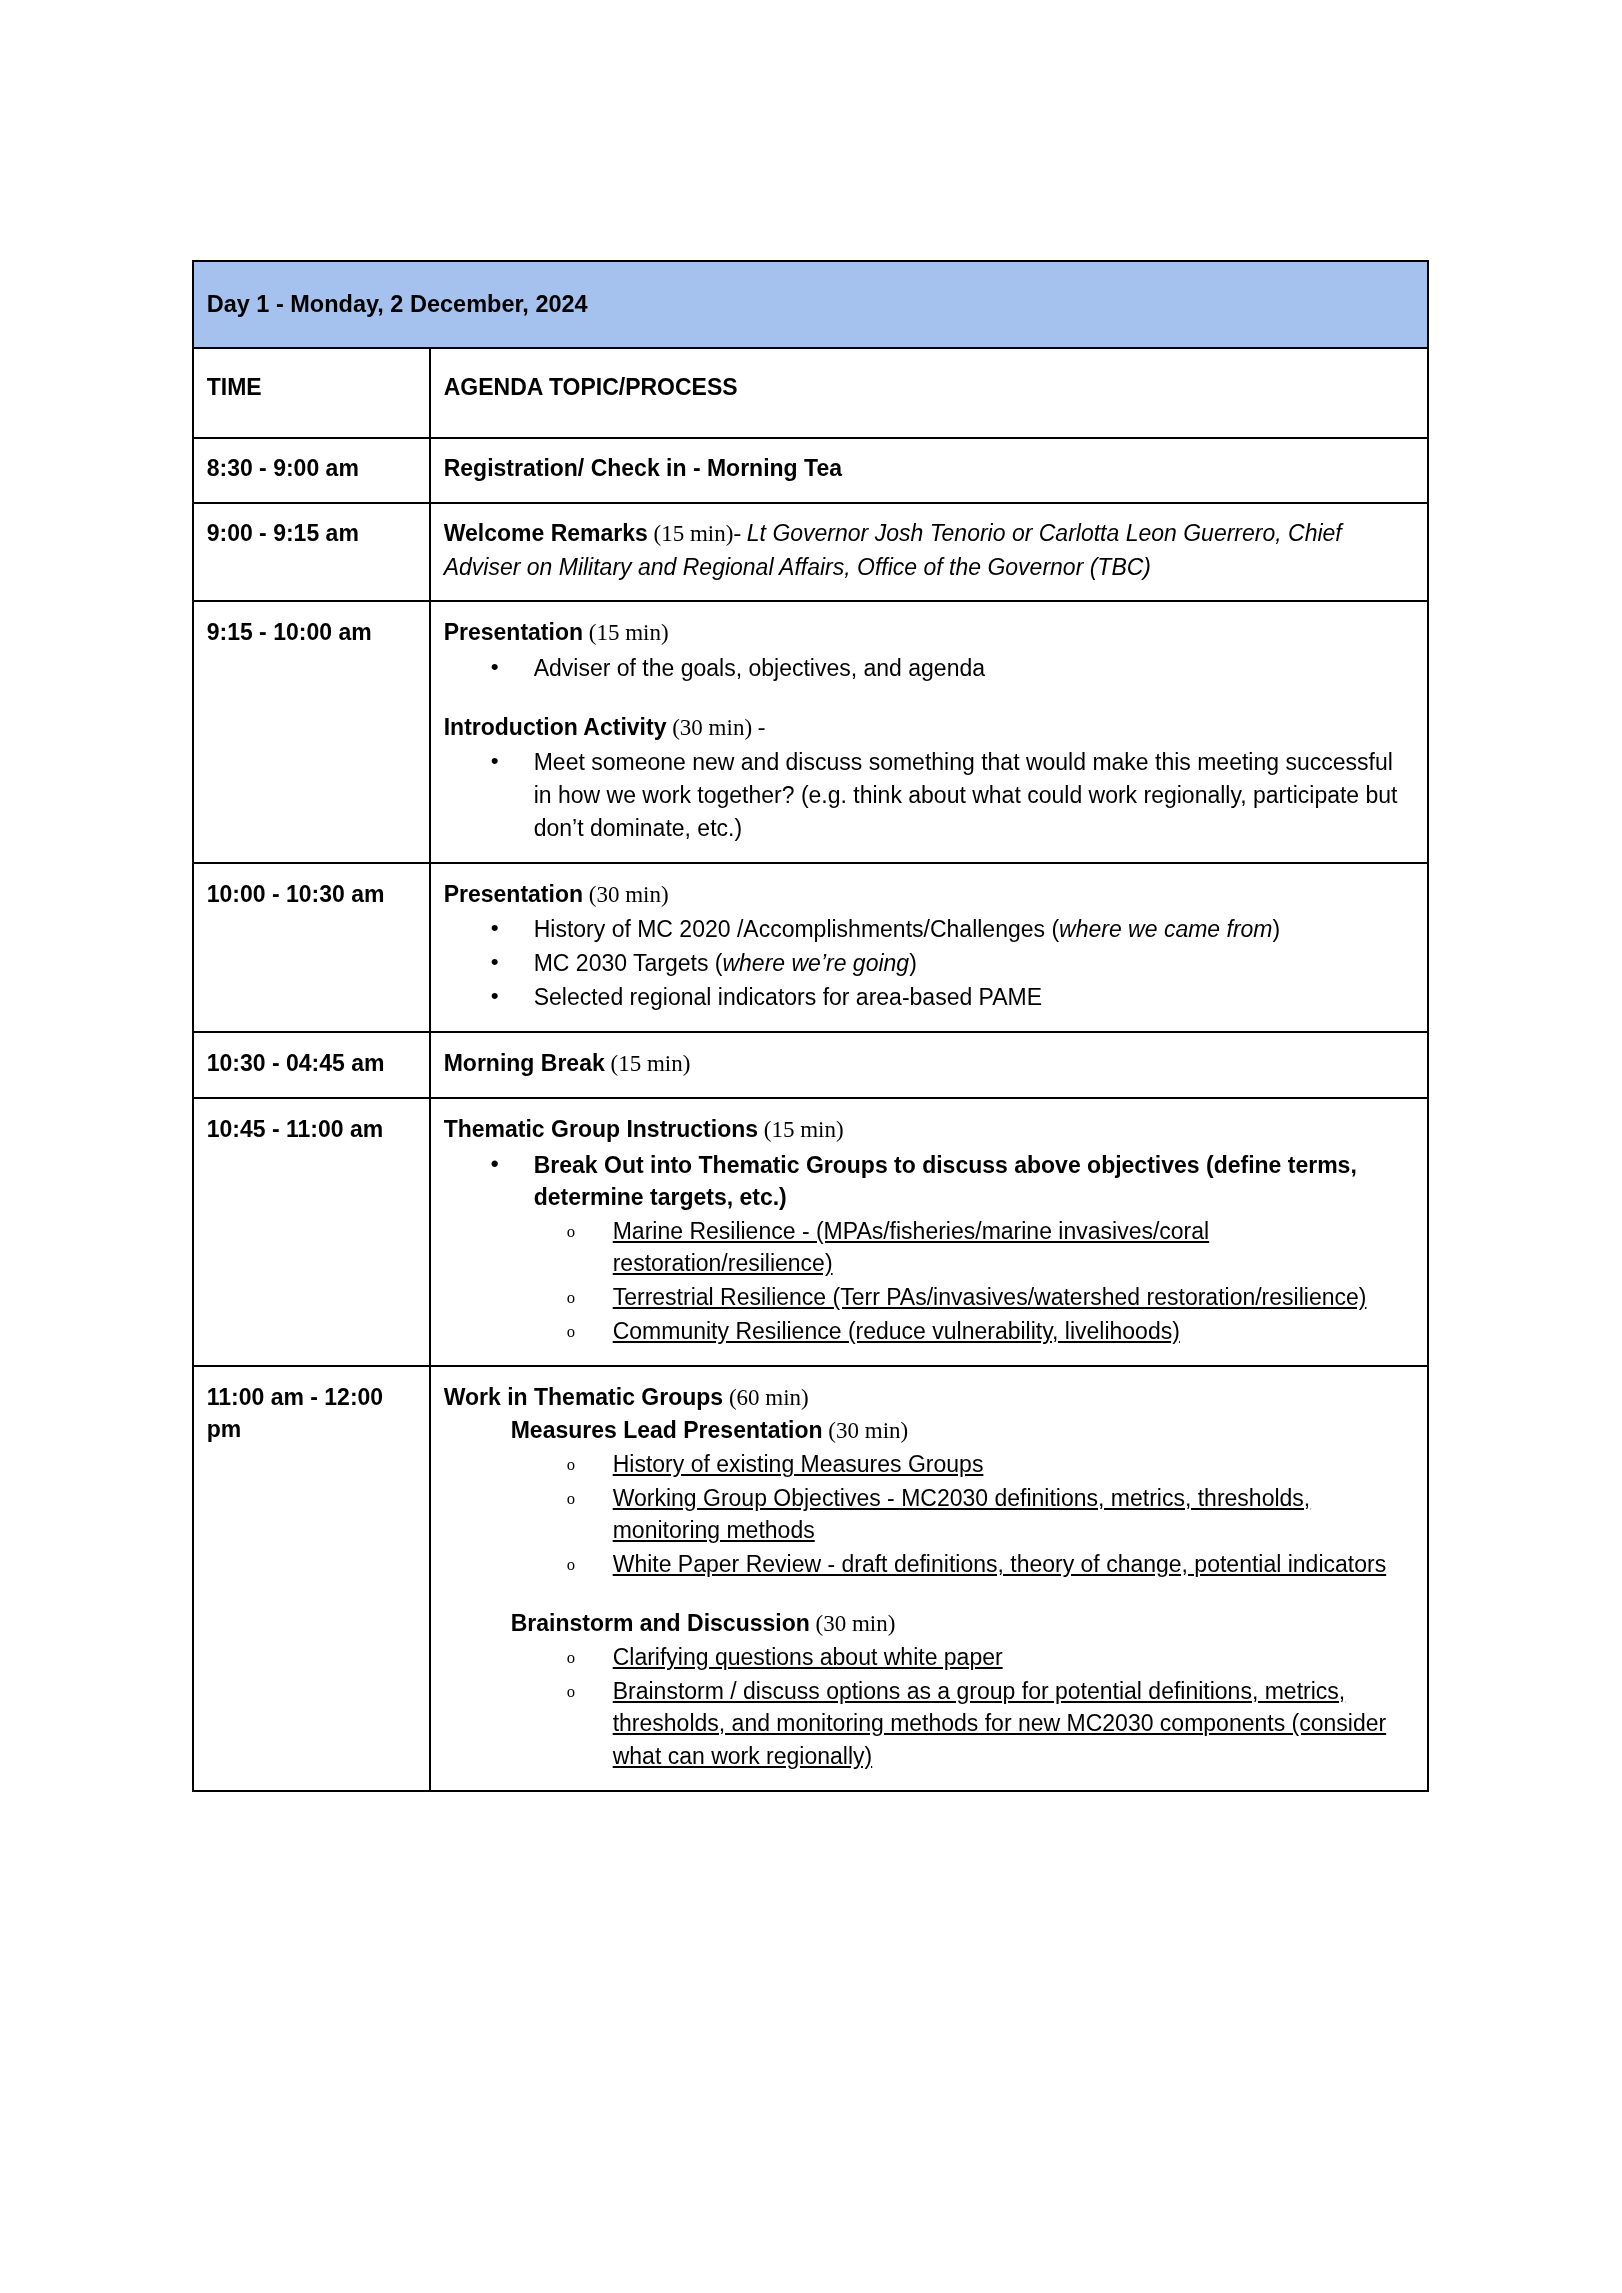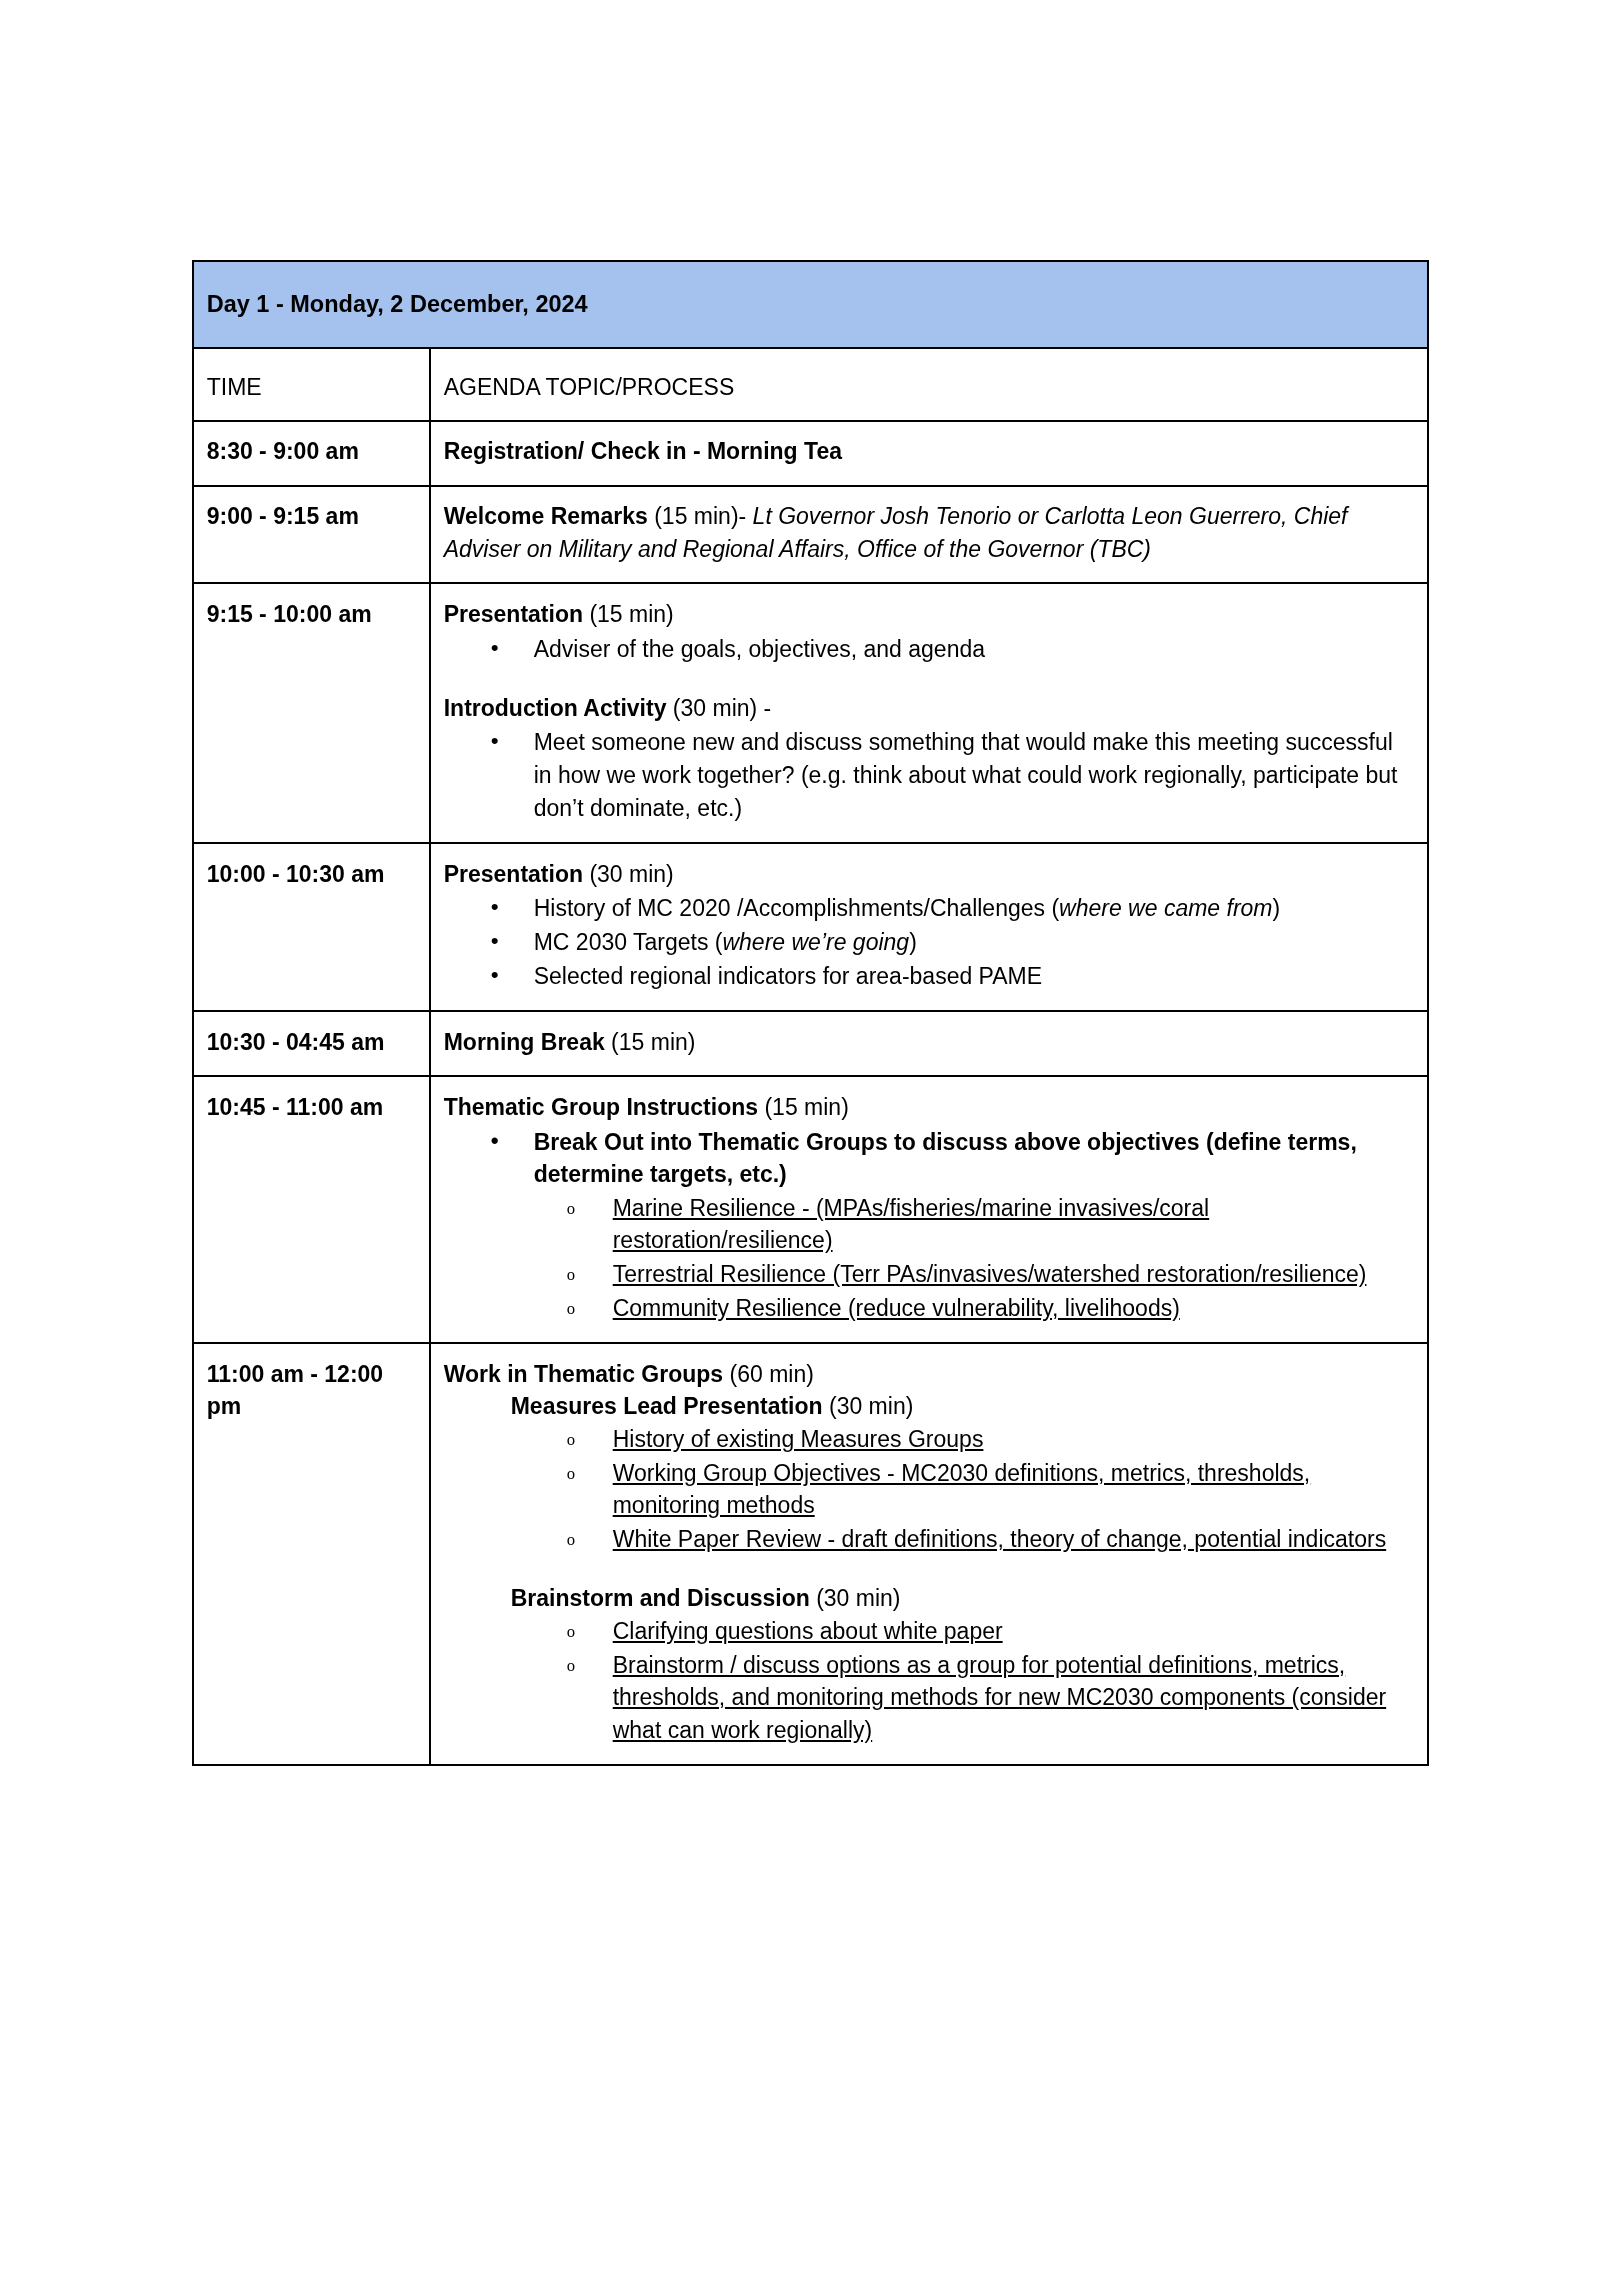--- a/index.html
+++ b/index.html
@@ -40,31 +40,31 @@
   col.topic-col { width: 998px; }
 
   tr.day-header td {
     background: #A4C2ED;
     font-weight: bold;
     font-size: 23.5px;
     padding-top: 25.5px;
     padding-bottom: 26.5px;
   }
   tr.col-header td {
-    font-weight: normal;
+    font-weight: bold;
     padding-top: 21.6px;
-    padding-bottom: 16px;
+    padding-bottom: 33px;
   }
   .time-cell {
     font-weight: bold;
     white-space: normal;
   }
   .b { font-weight: bold; }
   .i { font-style: italic; }
-  .n { font-weight: normal; }
+  .n { font-weight: normal; font-family: Liberation Serif, serif; }
 
   .blockline { margin: 0; }
   .spacer { height: 25.5px; }
 
   ul.lvl1 {
     list-style: none;
     margin: 2px 0 0 0;
     padding: 0;
   }
   ul.lvl1 > li {

